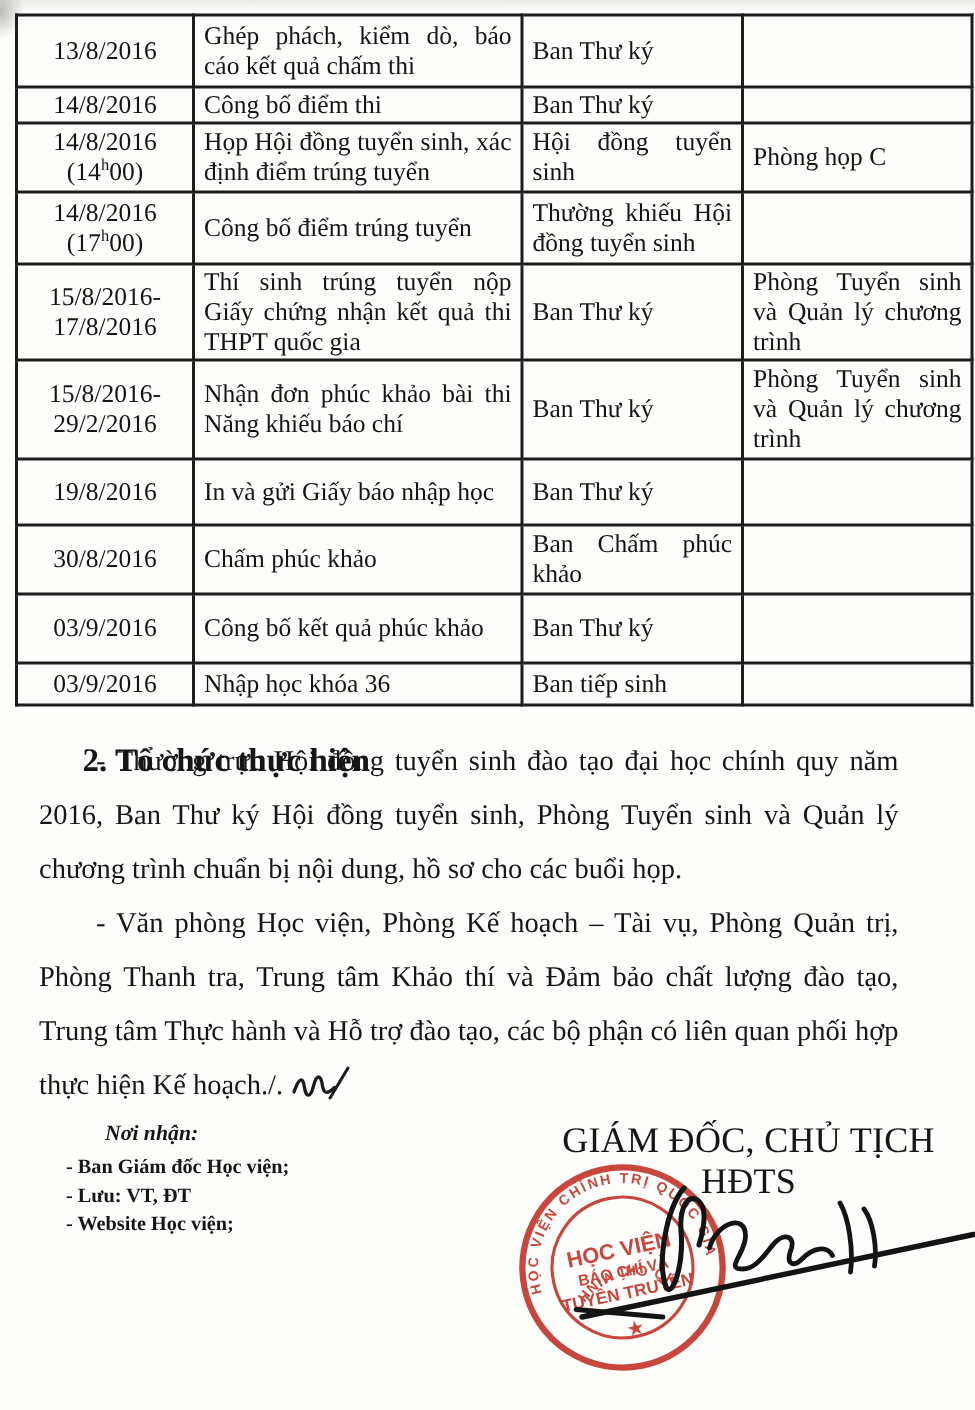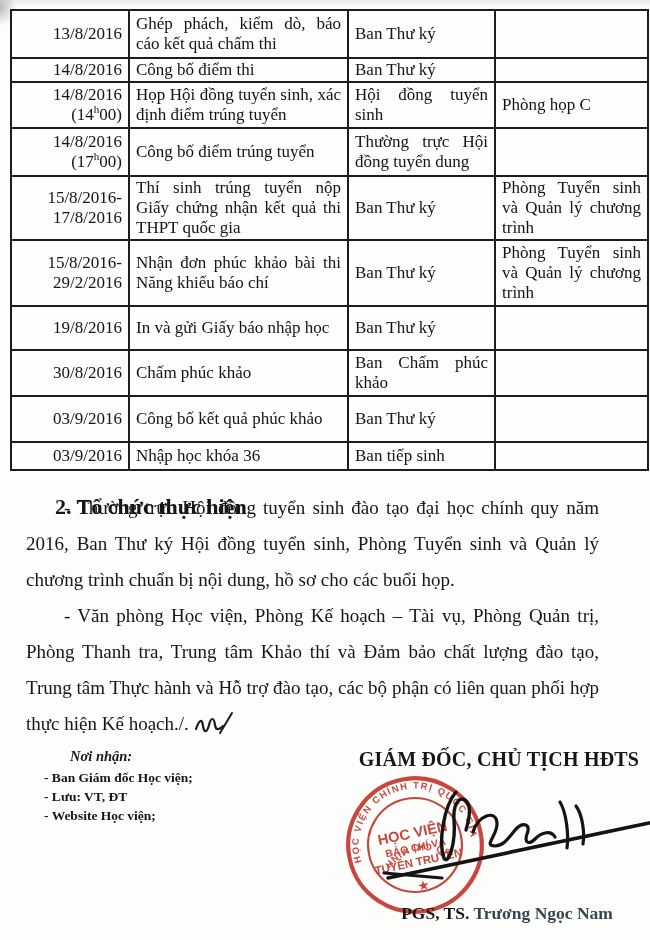--- a/index.html
+++ b/index.html
@@ -21,21 +21,21 @@
   table.sched{
     position:absolute; left:10px; top:9px; width:637px;
     border-collapse:collapse; table-layout:fixed;
   }
   table.sched td{
     border:2px solid #1d1d1c;
     padding:1px 6px;
     font-size:17px; line-height:20px;
     vertical-align:middle; color:#141414;
   }
-  td.c-date{text-align:right;}
+  td.c-date{text-align:center;}
   td.c-task,td.c-unit,td.c-loc{text-align:justify;}
   tr.r1 td{height:44px} tr.r2 td{height:18px} tr.r3 td{height:42px}
   tr.r4 td{height:44px} tr.r5 td{height:60px} tr.r6 td{height:62px}
   tr.r7 td{height:40px} tr.r8 td{height:42px} tr.r9 td{height:42px}
   tr.r10 td{height:24px}
   sup{font-size:11px; line-height:0;}
   
   .sec-heading{
     position:absolute; left:55px; top:494px;
     font-size:22px; font-weight:bold;
@@ -45,21 +45,21 @@
     font-size:19px; line-height:36px; text-align:justify;
   }
   .body-text p{margin:0; text-indent:38px;}
   .initials{vertical-align:-6px; margin-left:4px;}
   
   .recipients{position:absolute; left:44px; top:748px; width:230px;}
   .recipients .label{font-size:14.5px; font-weight:bold; font-style:italic; margin-left:26px; margin-bottom:3px;}
   .recipients .item{font-size:13.5px; font-weight:bold; line-height:19px;}
   .sign-title{
     position:absolute; left:355px; top:748px; width:288px;
-    text-align:center; font-size:20px; font-weight:bold; letter-spacing:.2px;
+    text-align:center; font-size:24px; font-weight:normal; letter-spacing:.2px;
   }
   .stamp{
     position:absolute; left:342px; top:772px; width:146px; height:146px;
     transform:rotate(-12deg); opacity:.92;
   }
   .stamp text{
     font-family:"Liberation Sans","DejaVu Sans",sans-serif;
     font-weight:bold;
   }
   .ring-text{font-size:9px; letter-spacing:1.5px;}
@@ -107,21 +107,21 @@
       <td class="c-task"><span>Họp Hội đồng tuyển sinh, xác định điểm trúng tuyển</span></td>
       <td class="c-unit"><span>Hội đồng tuyển sinh</span></td>
       <td class="c-loc"><span>Phòng họp C</span></td>
     </tr>
     <tr class="r4">
       <td class="c-date">
         <span>14/8/2016</span><br>
         <span>(17</span><sup>h</sup><span>00)</span>
       </td>
       <td class="c-task"><span>Công bố điểm trúng tuyển</span></td>
-      <td class="c-unit"><span>Thường trực Hội đồng tuyển dung</span></td>
+      <td class="c-unit"><span>Thường khiếu Hội đồng tuyển sinh</span></td>
       <td class="c-loc"><span></span></td>
     </tr>
     <tr class="r5">
       <td class="c-date">
         <span>15/8/2016-</span><br>
         <span>17/8/2016</span>
       </td>
       <td class="c-task"><span>Thí sinh trúng tuyển nộp Giấy chứng nhận kết quả thi THPT quốc gia</span></td>
       <td class="c-unit"><span>Ban Thư ký</span></td>
       <td class="c-loc"><span>Phòng Tuyển sinh và Quản lý chương trình</span></td>
@@ -200,16 +200,13 @@
   </svg>
 
   <svg class="signature" width="282" height="135" viewBox="0 0 282 135">
     <path d="M88 20 C76 34 70 70 76 86 C80 94 88 72 86 48 C85 34 90 24 97 28 C104 33 101 48 98 58" fill="none" stroke="#141414" stroke-width="3.4" stroke-linecap="round"></path>
     <path d="M105 60 c4 -16 24 -24 24 -8 c0 12 -14 22 -2 22 c10 0 16 -12 22 -18 c6 -6 14 -4 10 6 c-3 9 2 11 8 5 c7 -7 16 -9 20 -2" fill="none" stroke="#141414" stroke-width="3.2" stroke-linecap="round"></path>
     <path d="M192 30 c6 10 9 32 7 46 m9 -42 c6 8 9 26 7 38" fill="none" stroke="#141414" stroke-width="3.2" stroke-linecap="round"></path>
     <path d="M20 106 L281 51" fill="none" stroke="#141414" stroke-width="3.6" stroke-linecap="round"></path>
     <path d="M16 101 l58 5" fill="none" stroke="#141414" stroke-width="3.2" stroke-linecap="round"></path>
   </svg>
 
-  <div class="sign-name">
-    <span>PGS, TS. </span><span class="name-rest">Trương Ngọc Nam</span>
-  </div>
 </div>
 
 </body></html>

